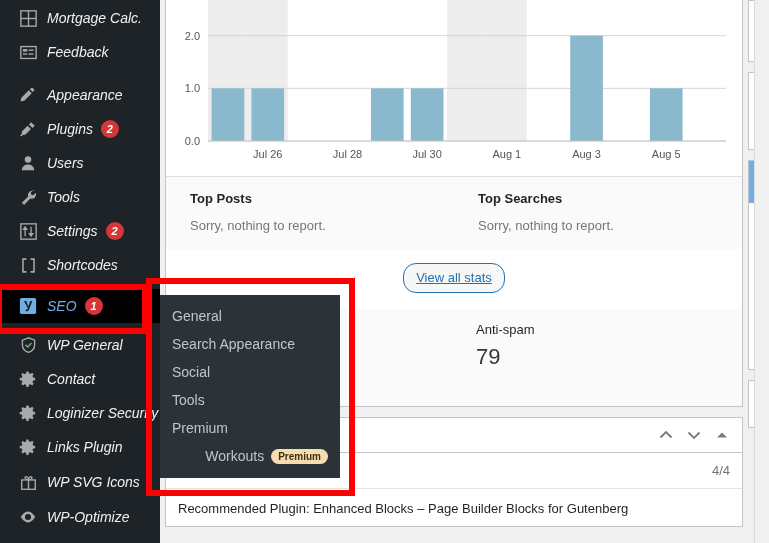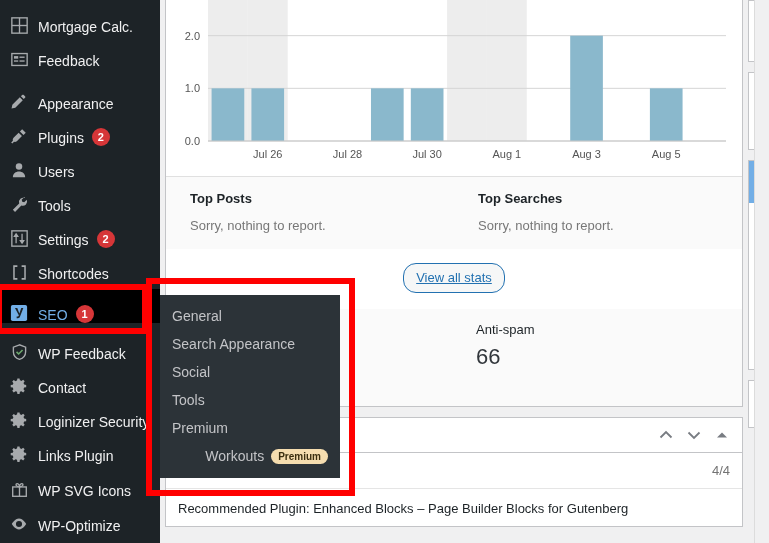--- a/index.html
+++ b/index.html
@@ -12,24 +12,25 @@
   #root { position: relative; width: 769px; height: 543px; overflow: hidden; }
 
   
   .adminmenu {
     position: absolute; left: 0; top: 0;
     width: 160px; height: 543px;
     background: #1d2327;
     overflow: hidden;
   }
   .menu-item {
-    display: flex; align-items: flex-end;
-    height: 34px; padding-left: 8px;
+    display: flex; align-items: center;
+    height: 34px; padding-left: 17px;
     color: #f0f0f1; font-size: 14px;
     position: relative;
+    font-style: italic;
   }
   .menu-item .mi-icon {
     width: 22px; height: 20px;
     display: flex; align-items: center; justify-content: center;
     margin-right: 8px; flex: 0 0 22px;
     color: #a7aaad;
   }
   .menu-item .mi-icon svg { display: block; }
   .menu-item .mi-label { white-space: nowrap; }
   .menu-item.current { background: #000000; color: #72aee6; }
@@ -248,21 +249,21 @@
         <span class="mi-label">SEO</span>
         <span class="awaiting">1</span>
       </div>
       <div class="menu-item" style="position: absolute; left: 0px; top: 328px; width: 160px;">
         <span class="mi-icon">
           <svg width="17" height="18" viewBox="0 0 20 20">
             <path d="M10 1.5 2.8 4.3v5.4c0 4.2 2.9 7.6 7.2 9 4.3-1.4 7.2-4.8 7.2-9V4.3L10 1.5z" fill="none" stroke="#a7aaad" stroke-width="1.6"></path>
             <path d="M6.5 9.8 9 12.3l4.6-4.6" fill="none" stroke="#6ea96e" stroke-width="1.9"></path>
           </svg>
         </span>
-        <span class="mi-label">WP Feedback</span>
+        <span class="mi-label">WP General</span>
       </div>
       <div class="menu-item" style="position: absolute; left: 0px; top: 362px; width: 160px;">
         <span class="mi-icon">
           <svg width="18" height="18" viewBox="0 0 20 20" fill="#a7aaad">
             <path d="M10 6.6A3.4 3.4 0 1 0 10 13.4 3.4 3.4 0 0 0 10 6.6zm8 4.6v-2.4l-2.3-.4a6 6 0 0 0-.7-1.7l1.3-1.9-1.7-1.7-1.9 1.3a6 6 0 0 0-1.7-.7L10.6 1.6H8.2l-.4 2.3a6 6 0 0 0-1.7.7L4.2 3.3 2.5 5l1.3 1.9a6 6 0 0 0-.7 1.7l-2.3.4v2.4l2.3.4c.2.6.4 1.2.7 1.7L2.5 15.4l1.7 1.7 1.9-1.3c.5.3 1.1.5 1.7.7l.4 2.3h2.4l.4-2.3c.6-.2 1.2-.4 1.7-.7l1.9 1.3 1.7-1.7-1.3-1.9c.3-.5.5-1.1.7-1.7l2.3-.4z"></path>
           </svg>
         </span>
         <span class="mi-label">Contact</span>
       </div>
       <div class="menu-item" style="position: absolute; left: 0px; top: 396px; width: 160px;">
@@ -375,21 +376,21 @@
         </div>
 
         <div class="two-up">
           <div class="cell">
             <div class="cell-h">ection</div>
             <div class="cell-big">&nbsp;</div>
             <div class="cell-sub">n attempts</div>
           </div>
           <div class="cell">
             <div class="cell-h">Anti-spam</div>
-            <div class="cell-big">66</div>
+            <div class="cell-big">79</div>
           </div>
         </div>
       </div>
 
       <div class="postbox">
         <div class="pb-header">
           <div class="pb-title">Form Submissions</div>
           <div class="pb-actions">
             <span class="ico">
               <svg width="16" height="16" viewBox="0 0 16 16">

